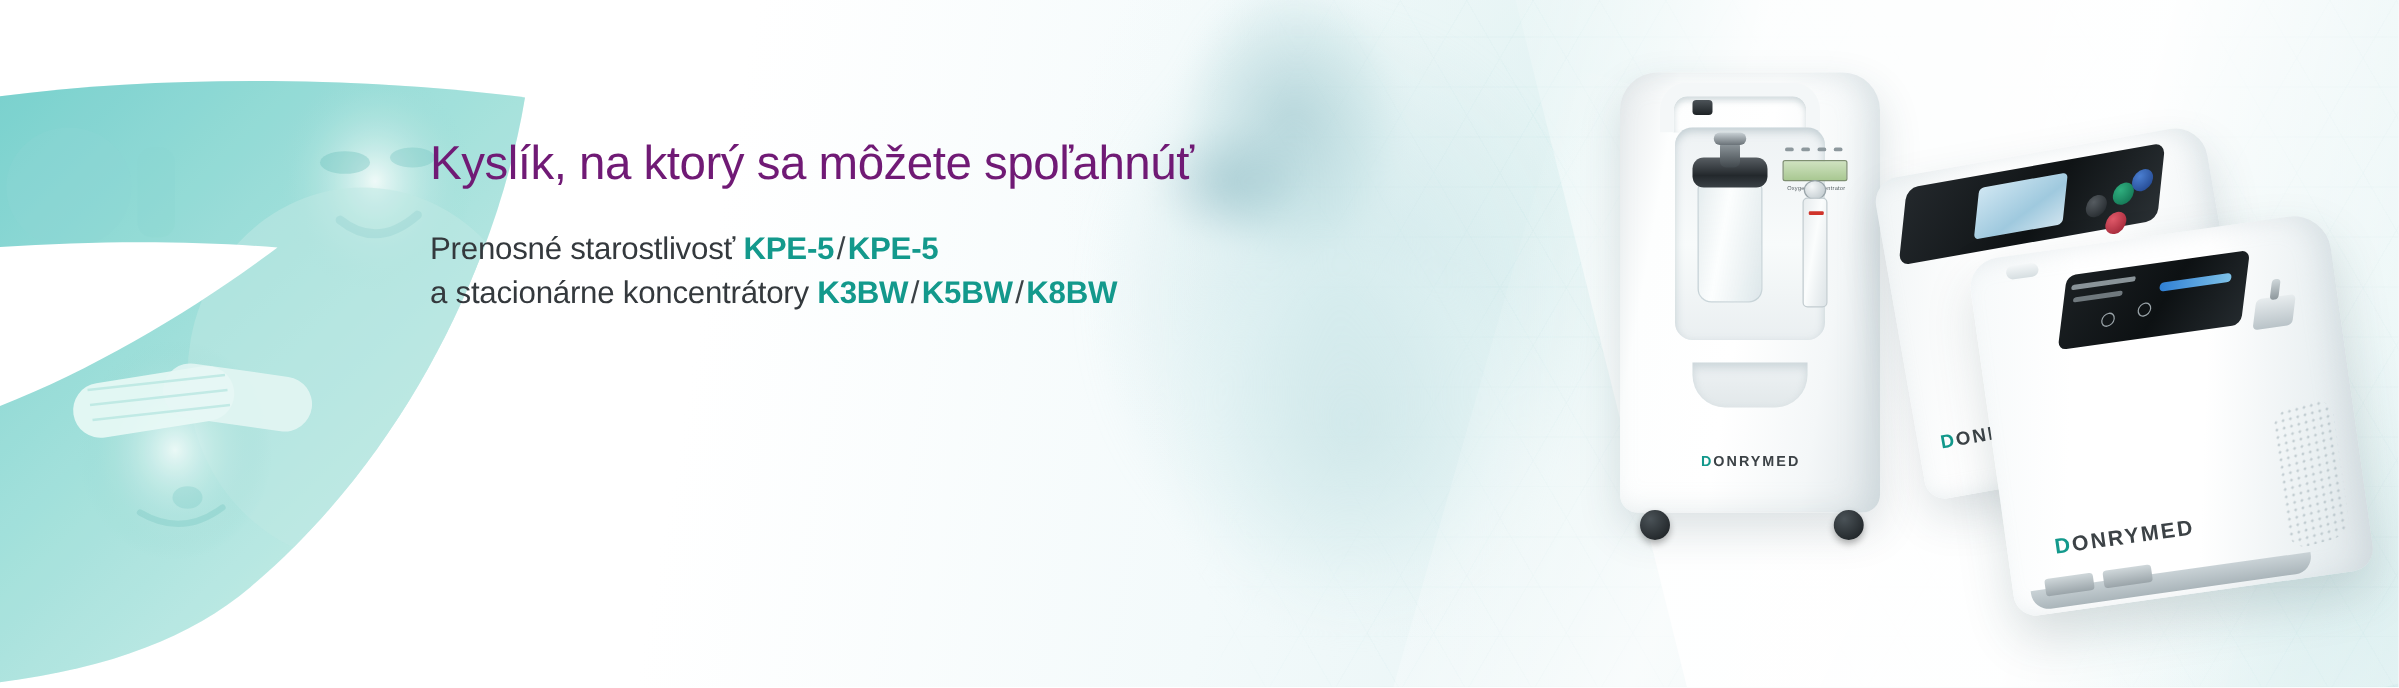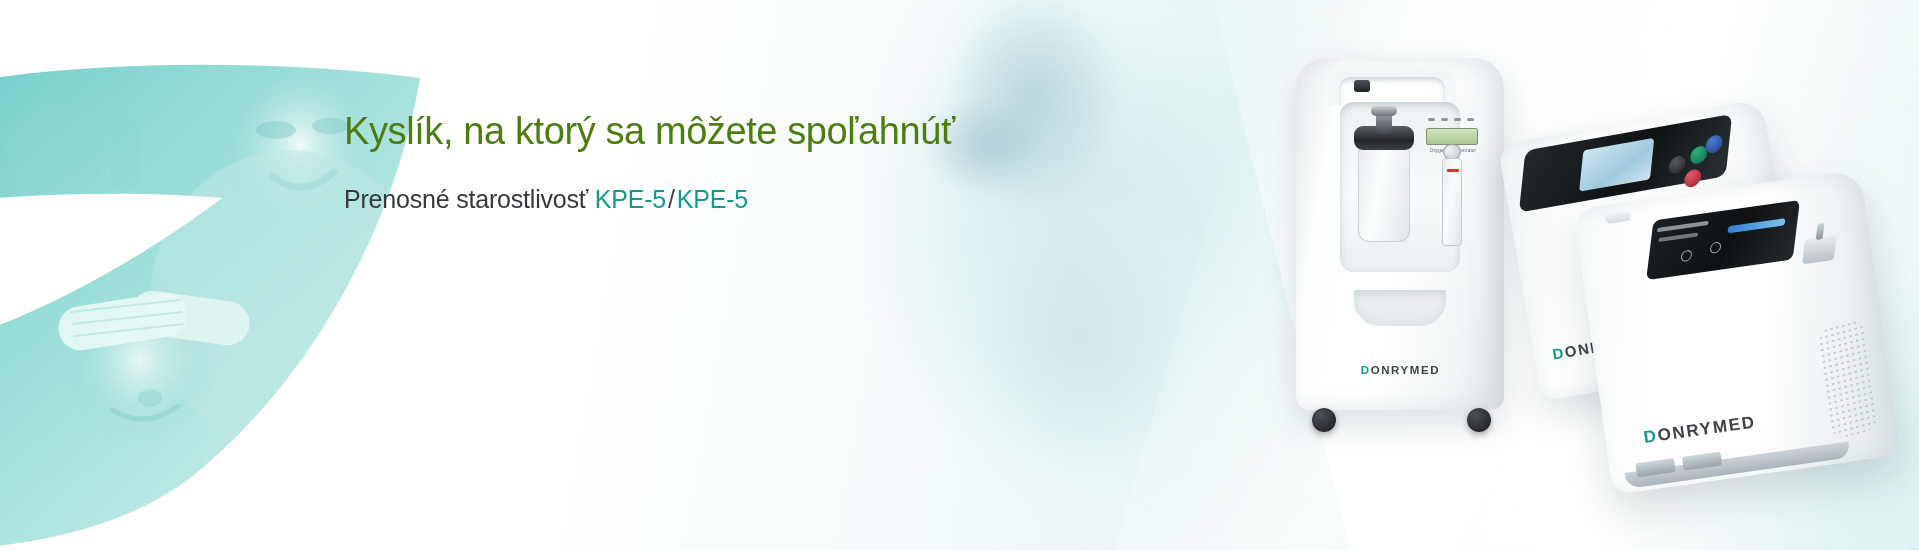--- a/index.html
+++ b/index.html
@@ -72,35 +72,35 @@
   .headline {
     color:#0F5463;
     font-size:63px;
     line-height:1.04;
     font-weight:700;
     letter-spacing:-1.2px;
     white-space:pre-line;
   }
   .subhead {
     margin-top:22px;
-    color:#4d7c0f;
+    color:#701a75;
     font-size:38px;
     font-weight:400;
     letter-spacing:-0.4px;
     line-height:1.15;
   }
   .products {
     margin-top:28px;
     font-size:25px;
     line-height:1.42;
     color:#34393d;
     font-weight:400;
     letter-spacing:-0.2px;
   }
-  .products .model { color:#13998C; font-weight:400; }
+  .products .model { color:#13998C; font-weight:700; }
   .products .sep { color:#3b4246; font-weight:400; padding:0 2px; }
 
   
   .devices { position:absolute; inset:0; z-index:5; pointer-events:none; }
 
   
   .stationary {
     position:absolute; left:1288px; top:40px; width:225px; height:400px;
     pointer-events:auto;
   }
@@ -358,20 +358,23 @@
       </g>
     </svg>
   </div>
 
   <div class="copy">
     <div class="subhead">Kyslík, na ktorý sa môžete spoľahnúť</div>
     <div class="products">
       <div>
         <span>Prenosné starostlivosť </span><span class="model">KPE-5</span><span class="sep">/</span><span class="model">KPE-5</span>
       </div>
+      <div>
+        <span>a stacionárne koncentrátory </span><span class="model">K3BW</span><span class="sep">/</span><span class="model">K5BW</span><span class="sep">/</span><span class="model">K8BW</span>
+      </div>
     </div>
   </div>
 
   <div class="devices">
 
     <div class="stationary">
       <div class="st-body"></div>
       <div class="st-handle"></div>
       <div class="st-clip"></div>
       <div class="st-recess"></div>

